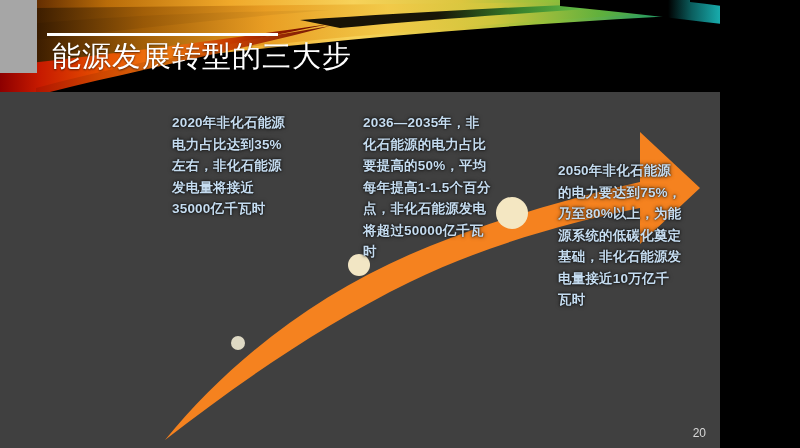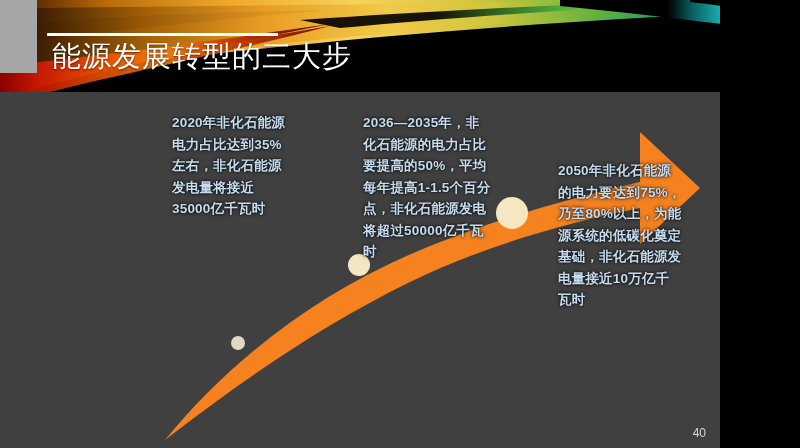--- a/index.html
+++ b/index.html
@@ -180,15 +180,15 @@
       <circle cx="512" cy="153" r="16" fill="#f4e7c2"></circle>
     </svg>
   </div>
 
   <div class="col" id="col-1">2020年非化石能源电力占比达到35%左右，非化石能源发电量将接近35000亿千瓦时</div>
 
   <div class="col" id="col-2">2036—2035年，非化石能源的电力占比要提高的50%，平均每年提高1-1.5个百分点，非化石能源发电将超过50000亿千瓦时</div>
 
   <div class="col" id="col-3">2050年非化石能源的电力要达到75%，乃至80%以上，为能源系统的低碳化奠定基础，非化石能源发电量接近10万亿千瓦时</div>
 
-  <div class="page-number">40</div>
+  <div class="page-number">20</div>
 
 </div>
 
 </body></html>

